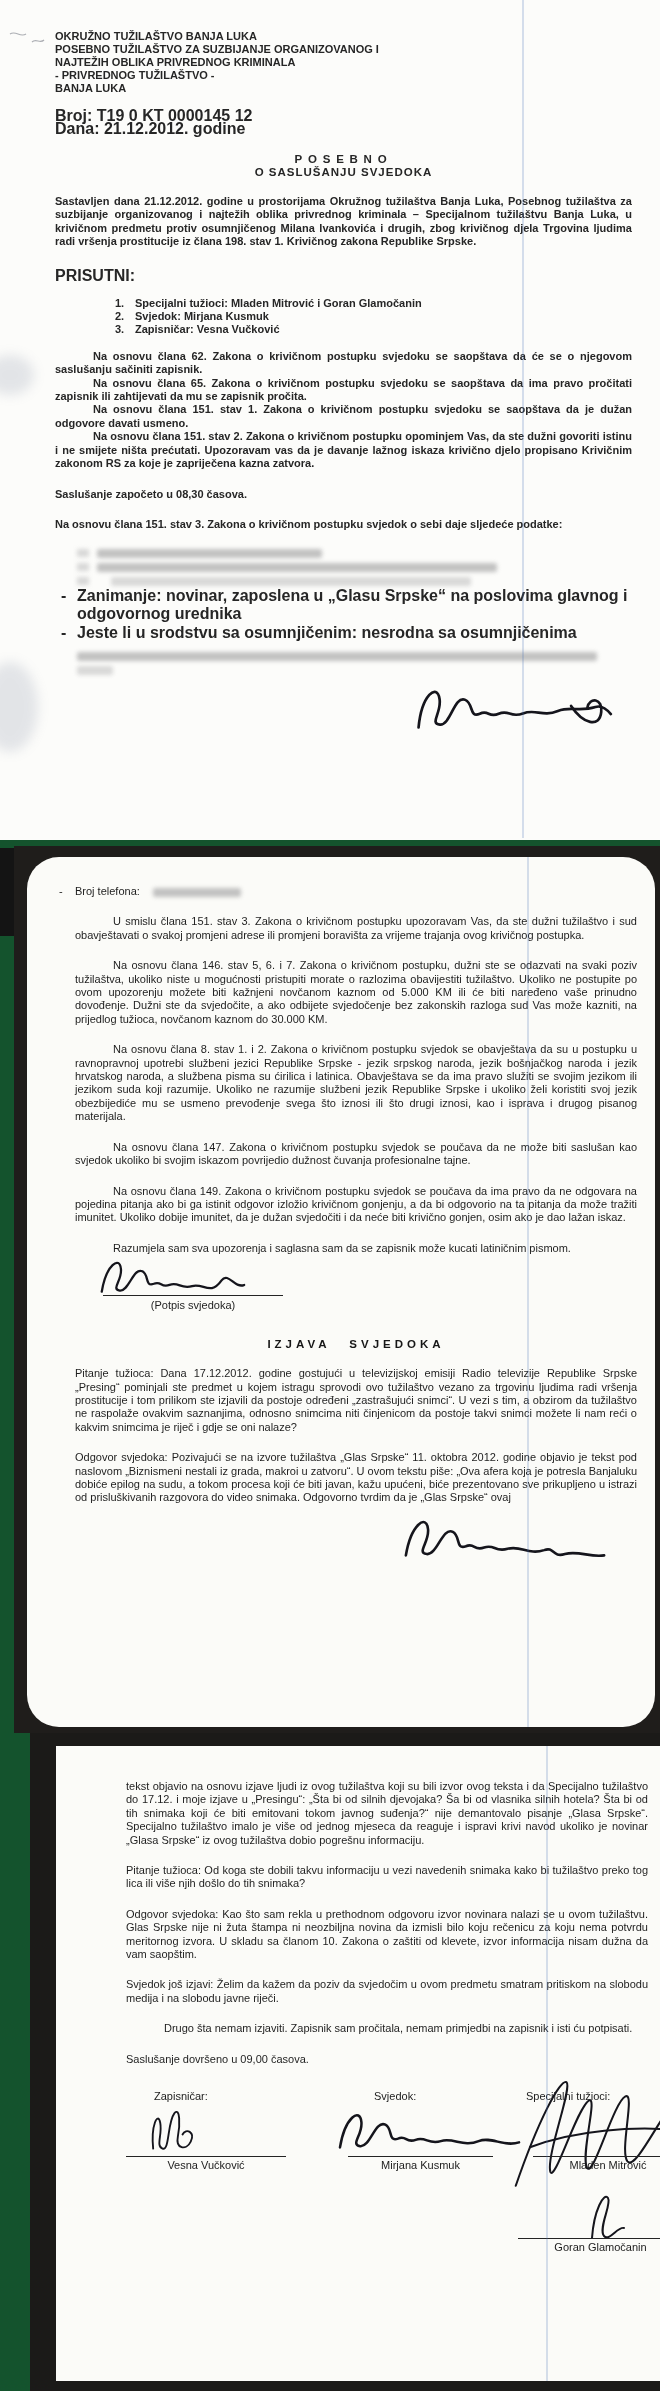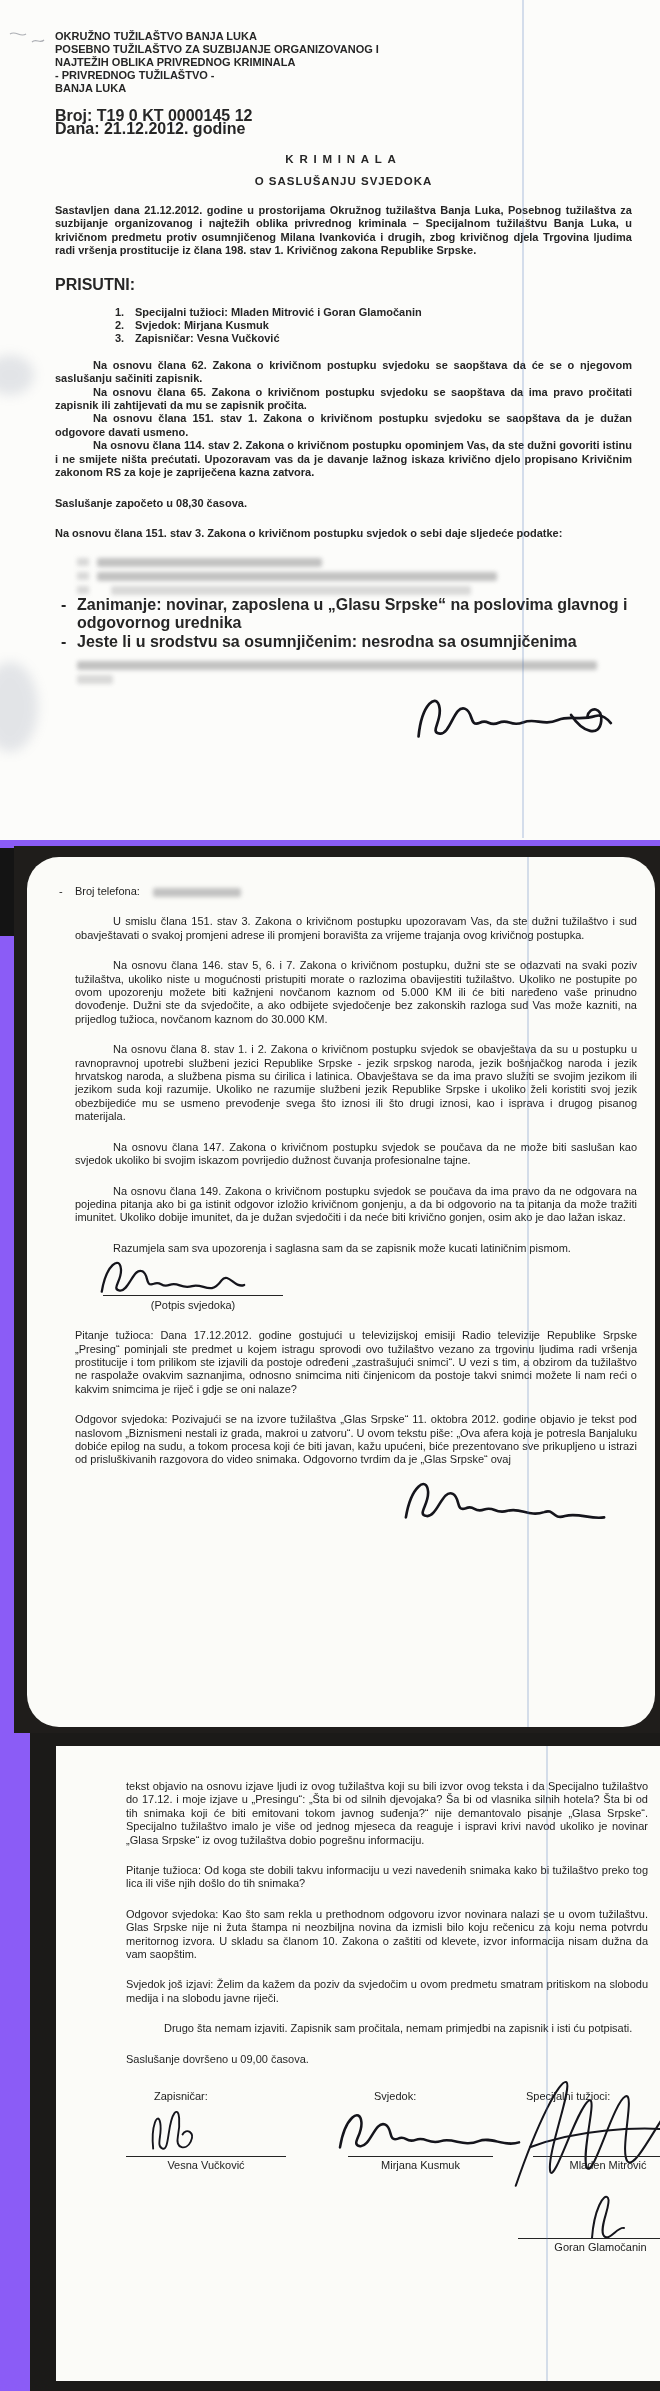--- a/index.html
+++ b/index.html
@@ -1,33 +1,33 @@
 <!DOCTYPE html>
 <html><head>
 <meta charset="utf-8">
 <style>
   html,body{margin:0;padding:0;background:#ffffff;}
   body{font-family:"Liberation Sans","DejaVu Sans",sans-serif;}
-  #canvas{position:relative;width:660px;height:2391px;overflow:hidden;background:#8b5cf6;}
+  #canvas{position:relative;width:660px;height:2391px;overflow:hidden;background:#14532d;}
   .page{position:absolute;box-sizing:border-box;}
   .inner{position:relative;box-sizing:border-box;background:#fbfbf8;height:100%;}
   .p{margin:0;text-align:justify;color:#1e1e1e;font-size:11px;line-height:13.4px;}
   .indent{text-indent:38px;}
   .sp{margin-top:13px;}
   .sp-lg{margin-top:17px;}
   
   #page1{top:0;left:0;width:660px;height:840px;background:#fcfcfa;padding:30px 28px 0 55px;font-weight:600;color:#262626;}
   #page1 .p{color:#262626;}
   .letterhead div{font-size:11px;line-height:13px;font-weight:600;}
   .letterhead .bold{font-weight:700;}
   .caseblock{margin-top:14px;}
   .caseblock div{font-size:16px;line-height:13px;}
   .doc-title{margin-top:18px;text-align:center;font-weight:700;}
   .doc-title .t1{font-size:11.5px;letter-spacing:0.5em;}
-  .doc-title .t2{font-size:11.5px;letter-spacing:1px;margin-top:10px;}
+  .doc-title .t2{font-size:11.5px;letter-spacing:1px;margin-top:1px;}
   .present-label{margin-top:18px;font-weight:600;}
   .present{margin-top:12px;padding-left:60px;}
   .present .row{display:flex;font-size:11px;line-height:13.4px;}
   .present .num{width:20px;flex:none;}
   .bname{font-weight:700;}
   .plist{margin-top:12px;padding-left:22px;}
   .plist .row{position:relative;margin-top:1px;}
   .plist .row::before{content:"-";position:absolute;left:-16px;top:0;}
   .redact-row{position:relative;margin:4px 0 3px 0;height:10px;}
   .redact{display:inline-block;height:9px;border-radius:2px;background:#b3b3b3;filter:blur(2px);opacity:.8;vertical-align:middle;}
@@ -78,21 +78,21 @@
       <div class="bold">- PRIVREDNOG TUŽILAŠTVO -</div>
       <div>BANJA LUKA</div>
     </div>
 
     <div class="caseblock">
       <div>Broj: T19 0 KT 0000145 12</div>
       <div>Dana: 21.12.2012. godine</div>
     </div>
 
     <div class="doc-title">
-      <div class="t1">KRIMINALA</div>
+      <div class="t1">POSEBNO</div>
       <div class="t2">O SASLUŠANJU SVJEDOKA</div>
     </div>
 
     <p class="p sp-lg">Sastavljen dana 21.12.2012. godine u prostorijama Okružnog tužilaštva Banja Luka, Posebnog tužilaštva za suzbijanje organizovanog i najtežih oblika privrednog kriminala – Specijalnom tužilaštvu Banja Luka, u krivičnom predmetu protiv osumnjičenog Milana Ivankovića i drugih, zbog krivičnog djela Trgovina ljudima radi vršenja prostitucije iz člana 198. stav 1. Krivičnog zakona Republike Srpske.</p>
 
     <div class="present-label">PRISUTNI:</div>
 
     <div class="present">
       <div class="row">
         <span class="num">1.</span>
@@ -104,21 +104,21 @@
       </div>
       <div class="row">
         <span class="num">3.</span>
         <span>Zapisničar: Vesna Vučković</span>
       </div>
     </div>
 
     <p class="p sp indent">Na osnovu člana 62. Zakona o krivičnom postupku svjedoku se saopštava da će se o njegovom saslušanju sačiniti zapisnik.</p>
     <p class="p indent">Na osnovu člana 65. Zakona o krivičnom postupku svjedoku se saopštava da ima pravo pročitati zapisnik ili zahtijevati da mu se zapisnik pročita.</p>
     <p class="p indent">Na osnovu člana 151. stav 1. Zakona o krivičnom postupku svjedoku se saopštava da je dužan odgovore davati usmeno.</p>
-    <p class="p indent">Na osnovu člana 114. stav 2. Zakona o krivičnom postupku opominjem Vas, da ste dužni govoriti istinu i ne smijete ništa prećutati. Upozoravam vas da je davanje lažnog iskaza krivično djelo propisano Krivičnim zakonom RS za koje je zapriječena kazna zatvora.</p>
+    <p class="p indent">Na osnovu člana 151. stav 2. Zakona o krivičnom postupku opominjem Vas, da ste dužni govoriti istinu i ne smijete ništa prećutati. Upozoravam vas da je davanje lažnog iskaza krivično djelo propisano Krivičnim zakonom RS za koje je zapriječena kazna zatvora.</p>
 
     <p class="p sp-lg">Saslušanje započeto u 08,30 časova.</p>
 
     <p class="p sp-lg">Na osnovu člana 151. stav 3. Zakona o krivičnom postupku svjedok o sebi daje sljedeće podatke:</p>
 
     <div class="plist">
       <div class="redact-row"><span class="bullet-blur"></span><span class="redact" style="width:225px"></span></div>
       <div class="redact-row"><span class="bullet-blur"></span><span class="redact" style="width:400px"></span></div>
       <div class="redact-row"><span class="bullet-blur"></span><span class="redact light" style="width:360px;margin-left:14px"></span></div>
       <div class="row" style="margin-top:6px">Zanimanje: novinar, zaposlena u „Glasu Srpske“ na poslovima glavnog i odgovornog urednika</div>
@@ -156,20 +156,21 @@
       <p class="p sp-lg indent">Razumjela sam sva upozorenja i saglasna sam da se zapisnik može kucati latiničnim pismom.</p>
 
       <div class="potpis-block">
         <svg class="sig" width="170" height="52" viewBox="0 0 150 46">
           <path d="M4 36 C 8 12 20 4 21 16 C 22 26 12 34 20 35 C 28 36 32 14 40 18 C 46 21 42 32 50 29 C 57 26 56 33 64 30 C 72 27 74 34 84 31 C 94 28 100 40 110 26 C 116 18 122 34 130 30"></path>
         </svg>
         <div class="sig-line"></div>
         <div class="potpis-caption">(Potpis svjedoka)</div>
       </div>
 
+      <div class="statement-title">IZJAVA SVJEDOKA</div>
 
       <p class="p sp-lg">Pitanje tužioca: Dana 17.12.2012. godine gostujući u televizijskoj emisiji Radio televizije Republike Srpske „Presing“ pominjali ste predmet u kojem istragu sprovodi ovo tužilaštvo vezano za trgovinu ljudima radi vršenja prostitucije i tom prilikom ste izjavili da postoje određeni „zastrašujući snimci“. U vezi s tim, a obzirom da tužilaštvo ne raspolaže ovakvim saznanjima, odnosno snimcima niti činjenicom da postoje takvi snimci možete li nam reći o kakvim snimcima je riječ i gdje se oni nalaze?</p>
       <p class="p sp-lg">Odgovor svjedoka: Pozivajući se na izvore tužilaštva „Glas Srpske“ 11. oktobra 2012. godine objavio je tekst pod naslovom „Biznismeni nestali iz grada, makroi u zatvoru“. U ovom tekstu piše: „Ova afera koja je potresla Banjaluku dobiće epilog na sudu, a tokom procesa koji će biti javan, kažu upućeni, biće prezentovano sve prikupljeno u istrazi od prisluškivanih razgovora do video snimaka. Odgovorno tvrdim da je „Glas Srpske“ ovaj</p>
 
       <div class="sig-end">
         <svg class="sig" width="240" height="60" viewBox="0 0 160 46">
           <path d="M4 34 C 8 10 20 2 21 14 C 22 24 12 32 20 33 C 28 34 32 12 40 16 C 46 19 42 30 50 27 C 57 24 56 31 64 28 C 72 25 72 32 82 29 C 92 26 98 34 110 30 C 118 27 116 36 126 33 C 136 30 146 36 156 34"></path>
         </svg>
       </div>
 

